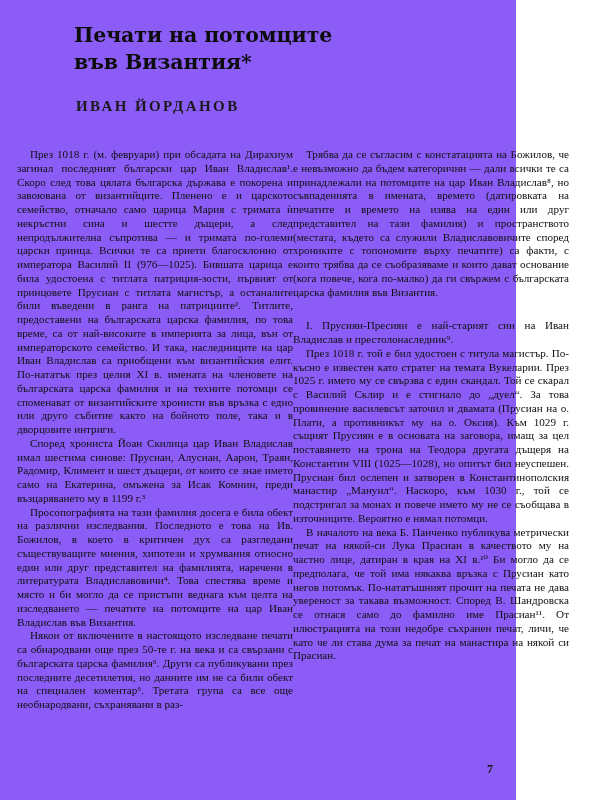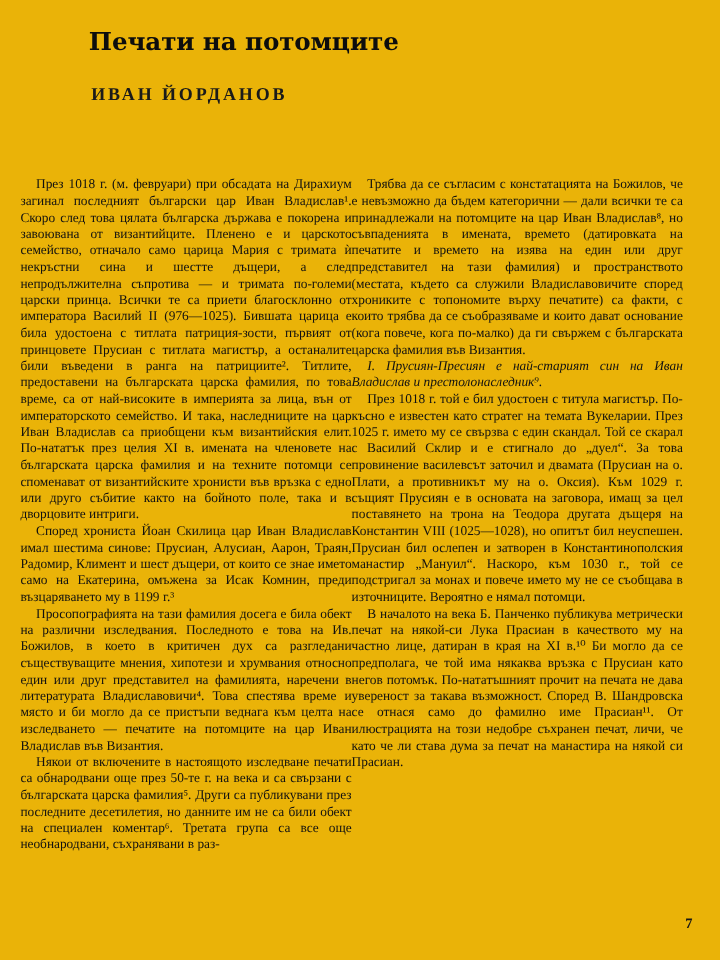--- a/index.html
+++ b/index.html
@@ -9,26 +9,26 @@
   }
   body {
     width: 600px;
     height: 800px;
     overflow: hidden;
     font-family: "Liberation Serif", "DejaVu Serif", serif;
     color: #141414;
     position: relative;
   }
   .page {
-    width: 600px;
+    width: 516px;
     height: 800px;
     box-sizing: border-box;
     padding: 0;
     position: relative;
-    background: #eab308;
+    background: #8b5cf6;
   }
 
   
   .title-block {
     padding: 22px 20px 0 74px;
   }
   .doc-title {
     margin: 0;
     font-family: "DejaVu Serif", "Liberation Serif", serif;
     font-weight: bold;
@@ -71,23 +71,23 @@
     line-height: 13.75px;
     letter-spacing: -0.02px;
     word-spacing: 0.1px;
     color: #111111;
     hyphens: manual;
   }
   .col p.indent {
     text-indent: 13px;
   }
   .col p.subhead {
-    font-style: italic;
     text-indent: 13px;
     font-weight: normal;
+    margin-top: 20px;
   }
   .col p .last-line,
   .col p:last-child {
     text-align-last: left;
   }
 
   
   .folio {
     position: absolute;
     right: 23px;
@@ -99,20 +99,21 @@
   }
 </style>
 </head>
 <body>
 
 <div class="page">
 
   <div class="title-block">
     <h1 class="doc-title">
       <span class="tline">Печати на потомците</span>
+      <span class="tline">във Византия*</span>
     </h1>
     <div class="author">ИВАН ЙОРДАНОВ</div>
   </div>
 
   <div class="columns">
 
     <div class="col">
       <p class="indent">През 1018 г. (м. февруари) при обсадата на Дирахиум загинал последният български цар Иван Владислав¹. Скоро след това цялата българска държава е покорена и завоювана от византийците. Пленено е и царското семейство, отначало само царица Мария с тримата ѝ некръстни сина и шестте дъщери, а след непродължителна съпротива — и тримата по-големи царски принца. Всички те са приети благосклонно от императора Василий II (976—1025). Бившата царица е била удостоена с титлата патриция-зости, първият от принцовете Прусиан с титлата магистър, а останалите били въведени в ранга на патрициите². Титлите, предоставени на българската царска фамилия, по това време, са от най-високите в империята за лица, вън от императорското семейство. И така, наследниците на цар Иван Владислав са приобщени към византийския елит. По-нататък през целия XI в. имената на членовете на българската царска фамилия и на техните потомци се споменават от византийските хронисти във връзка с едно или друго събитие както на бойното поле, така и в дворцовите интриги.</p>
       <p class="indent">Според хрониста Йоан Скилица цар Иван Владислав имал шестима синове: Прусиан, Алусиан, Аарон, Траян, Радомир, Климент и шест дъщери, от които се знае името само на Екатерина, омъжена за Исак Комнин, преди възцаряването му в 1199 г.³</p>
       <p class="indent">Просопографията на тази фамилия досега е била обект на различни изследвания. Последното е това на Ив. Божилов, в което в критичен дух са разгледани съществуващите мнения, хипотези и хрумвания относно един или друг представител на фамилията, наречени в литературата Владиславовичи⁴. Това спестява време и място и би могло да се пристъпи веднага към целта на изследването — печатите на потомците на цар Иван Владислав във Византия.</p>

